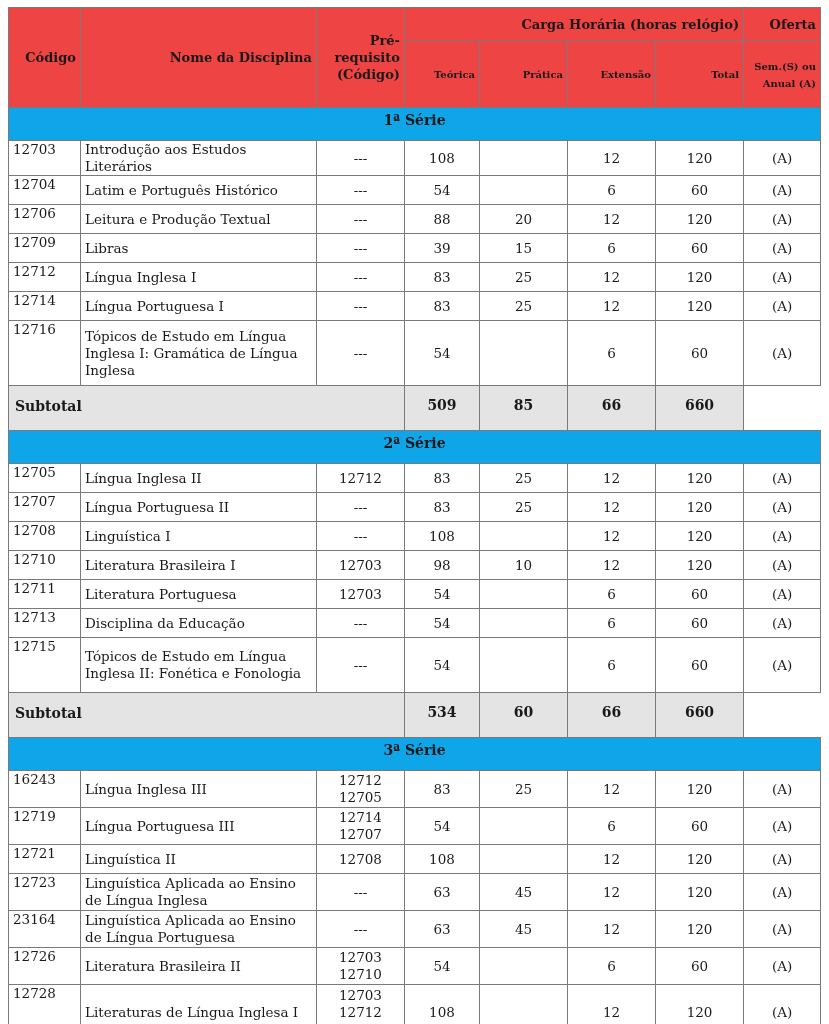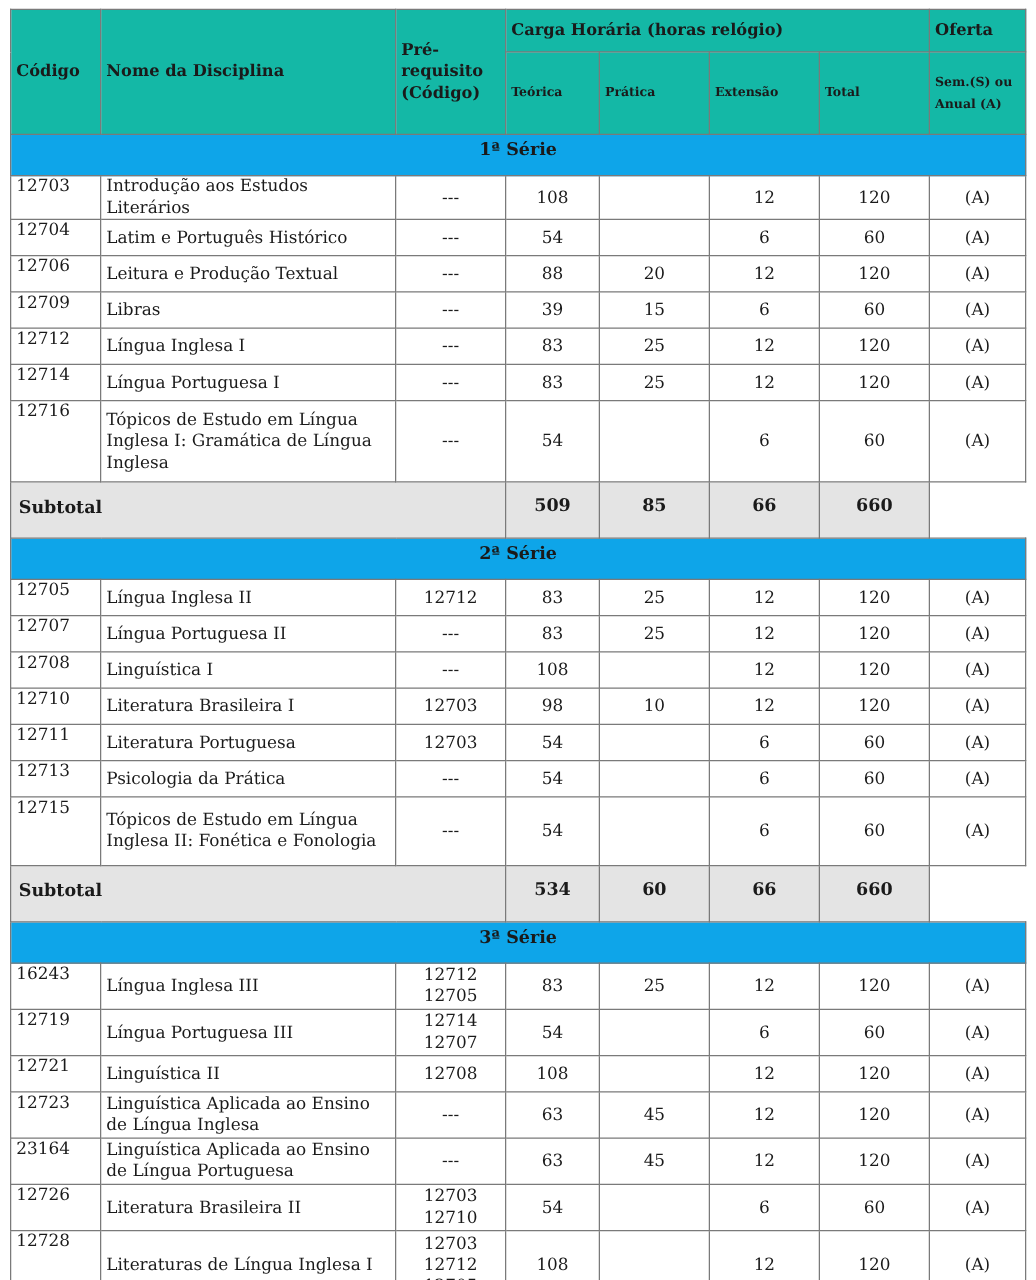--- a/index.html
+++ b/index.html
@@ -1,19 +1,19 @@
 <!DOCTYPE html>
 <html><head>
 <meta charset="utf-8">
 <style>
   html, body { margin: 0; padding: 0; background: #ffffff; }
   body { width: 829px; height: 1024px; overflow: hidden; position: relative; font-family: "DejaVu Serif", "Liberation Serif", serif; color: #1a1a1a; }
   table.grid { position: absolute; left: 8px; top: 7px; border-collapse: collapse; table-layout: fixed; width: 812px; font-size: 13.5px; }
   table.grid td, table.grid th { border: 1px solid #7a7a7a; padding: 0 4px; line-height: 17px; }
-  th { background: #14b8a6; font-weight: bold; font-size: 13px; text-align: left; vertical-align: middle; margin-left: 16px; }
+  th { background: #ef4444; font-weight: bold; font-size: 13px; text-align: right; vertical-align: middle; margin-left: 16px; }
   th.small { font-size: 10px; line-height: 14px; padding: 2px 2px; }
   td.code { vertical-align: top; padding-top: 1px; padding-left: 6px; }
   td.name { vertical-align: middle; padding-left: 6px; }
   td.c { text-align: center; vertical-align: middle; }
   tr.series td { background: #0ea5e9; font-weight: bold; text-align: center; font-size: 14px; height: 28px; vertical-align: top; padding-top: 4px; }
   tr.subtotal td { background: #e4e4e4; font-weight: bold; font-size: 14px; height: 28px; }
   tr.subtotal td.lbl { vertical-align: top; padding-top: 12px; padding-left: 6px; }
   tr.subtotal td.num { text-align: center; vertical-align: bottom; padding-bottom: 16px; }
   tr.subtotal td.blank { background: #ffffff; border: none; border-left: 1px solid #7a7a7a; }
   .pre-line { display: block; }
@@ -202,21 +202,21 @@
           <span class="pre-line">12703</span>
         </td>
         <td class="c">54</td>
         <td class="c"></td>
         <td class="c">6</td>
         <td class="c">60</td>
         <td class="c">(A)</td>
       </tr>
       <tr style="height: 29px;">
         <td class="code">12713</td>
-        <td class="name">Psicologia da Prática</td>
+        <td class="name">Disciplina da Educação</td>
         <td class="c">
           <span class="pre-line">---</span>
         </td>
         <td class="c">54</td>
         <td class="c"></td>
         <td class="c">6</td>
         <td class="c">60</td>
         <td class="c">(A)</td>
       </tr>
       <tr style="height: 55px;">

